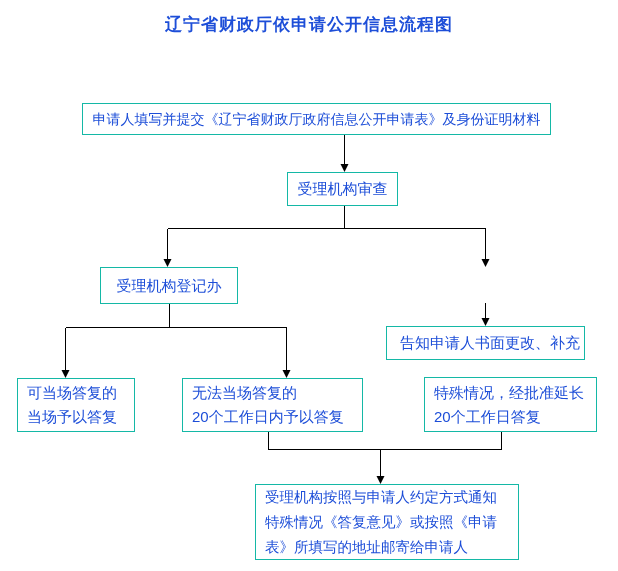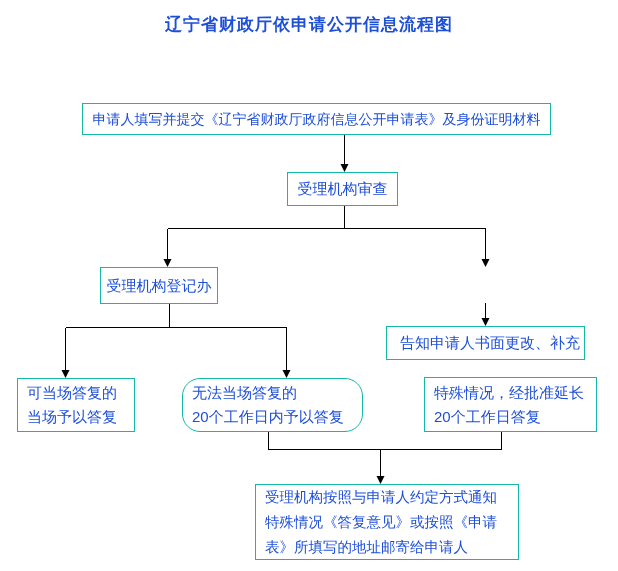--- a/index.html
+++ b/index.html
@@ -45,25 +45,25 @@
     justify-content: center;
     font-size: 15px;
     line-height: 24px;
     z-index: 1;
   }
   .node.center { align-items: center; text-align: center; }
   .node.left   { align-items: flex-start; text-align: left; }
 
   .n-submit   { left: 82px;  top: 103px; width: 469px; height: 32px; font-size: 14px; }
   .n-review   { left: 287px; top: 172px; width: 111px; height: 34px; }
-  .n-register { left: 100px; top: 267px; width: 118px; height: 37px; }
+  .n-register { left: 100px; top: 267px; width: 138px; height: 37px; }
   .n-unclear  { left: 423px; top: 267px; width: 125px; height: 36px; }
   .n-notify   { left: 386px; top: 326px; width: 199px; height: 34px; padding-left: 13px; }
   .n-onspot   { left: 17px;  top: 378px; width: 118px; height: 54px; padding-left: 9px; }
-  .n-within20 { left: 182px; top: 378px; width: 181px; height: 54px; padding-left: 9px; border-radius: 18px; }
+  .n-within20 { left: 182px; top: 378px; width: 181px; height: 54px; padding-left: 9px; }
   .n-special  { left: 424px; top: 377px; width: 173px; height: 55px; padding-left: 9px; }
   .n-final    { left: 255px; top: 484px; width: 264px; height: 76px; padding-left: 9px; padding-right: 6px; font-size: 14.5px; line-height: 25px; }
 
   .node span { display: block; white-space: nowrap; }
 </style>
 </head>
 <body>
 
 <div id="canvas">
 

